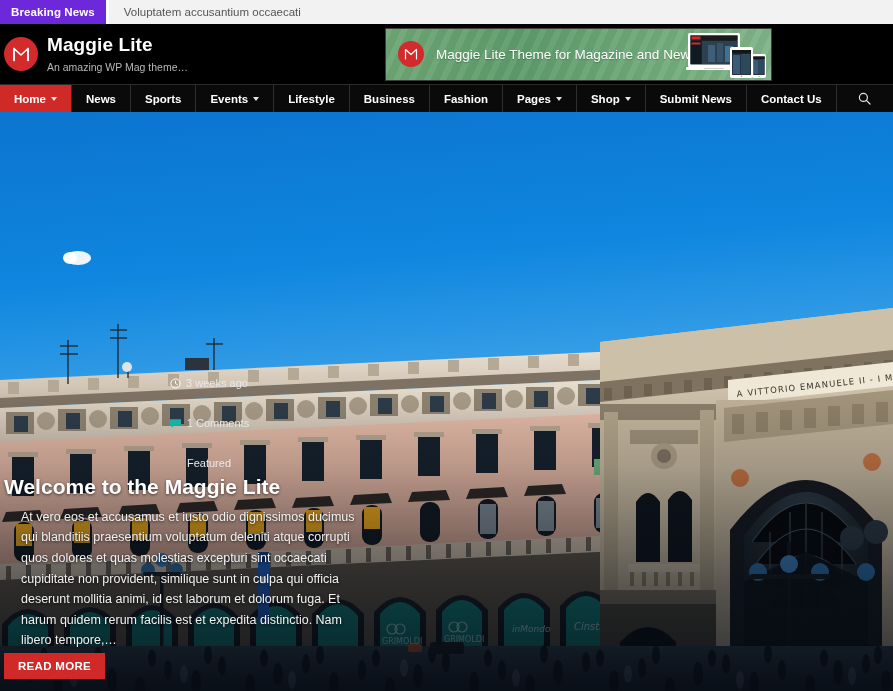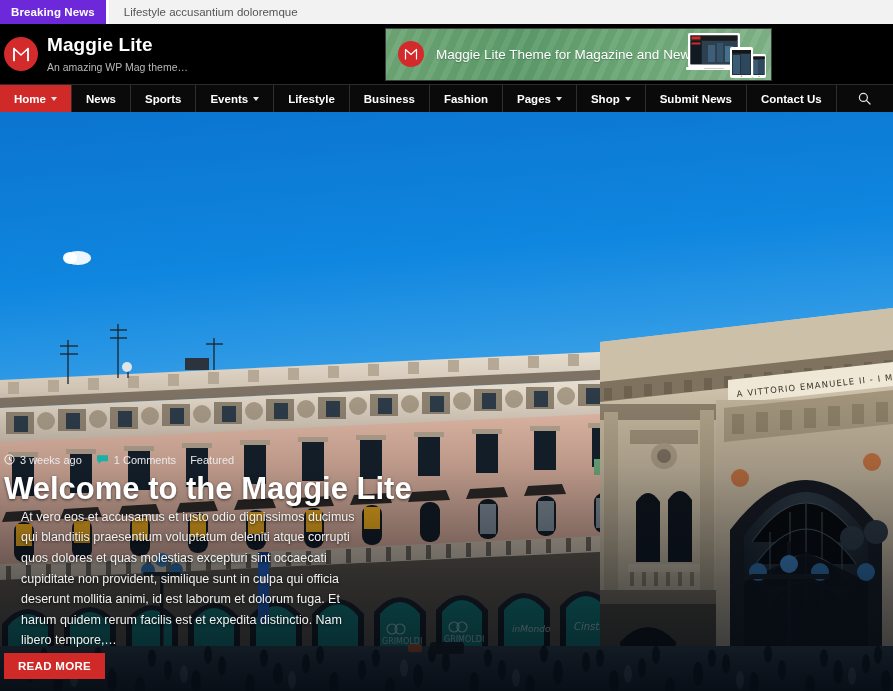--- a/index.html
+++ b/index.html
@@ -173,31 +173,32 @@
   .hero-content {
     position: absolute;
     left: 0; bottom: 12px;
     width: 420px;
     padding: 0 6px 0 4px;
     color: #fff;
   }
   .post-meta {
     display: flex;
     align-items: center;
-    gap: 14px;
+    gap: 28px;
     font-size: 11px;
     color: #e9e9e9;
     margin-bottom: 6px;
+    flex-direction: column;
   }
   .meta-item { display: flex; align-items: center; gap: 5px; }
   .post-title {
-    font-size: 31px;
+    font-size: 21px;
     font-weight: bold;
     line-height: 1.12;
-    margin-bottom: 0;
+    margin-bottom: 8px;
     text-shadow: 0 1px 3px rgba(0,0,0,.6);
   }
   .post-excerpt {
     font-size: 12.5px;
     line-height: 1.65;
     color: #f0f0f0;
     width: 340px;
     text-shadow: 0 1px 3px rgba(0,0,0,.7);
     margin-left: 17px;
   }
@@ -211,21 +212,21 @@
     letter-spacing: .3px;
     padding: 7px 14px;
     cursor: pointer;
   }
 </style>
 </head>
 <body>
 
 <div class="breaking-bar">
   <div class="breaking-badge">Breaking News</div>
-  <div class="breaking-ticker">Lifestyle accusantium doloremque</div>
+  <div class="breaking-ticker">Voluptatem accusantium occaecati</div>
 </div>
 
 <div class="site-header">
 
   <div class="brand">
     <div class="brand-logo">
       <svg width="34" height="34" viewBox="0 0 34 34" aria-hidden="true">
         <path d="M10 23.5 L10 11.5 L17 18 L24 11.5 L24 23.5" fill="none" stroke="#ffffff" stroke-width="1.5" stroke-linejoin="round" stroke-linecap="round"></path>
         <path d="M10 11.5 L10 23.5 M24 11.5 L24 23.5" stroke="#ffffff" stroke-width="1.5" stroke-linecap="round"></path>
       </svg>

